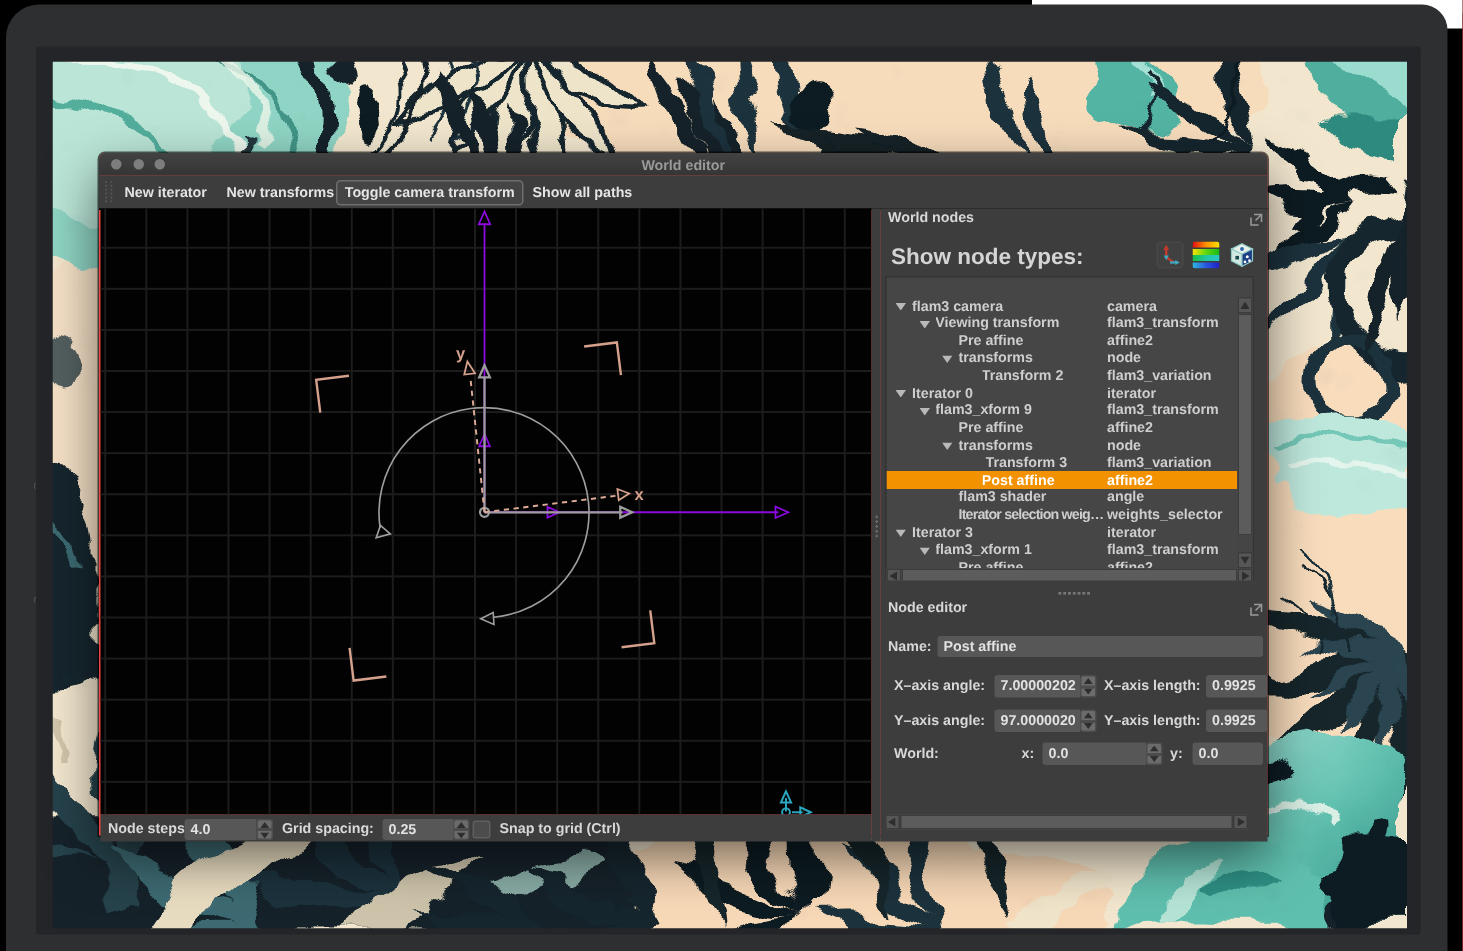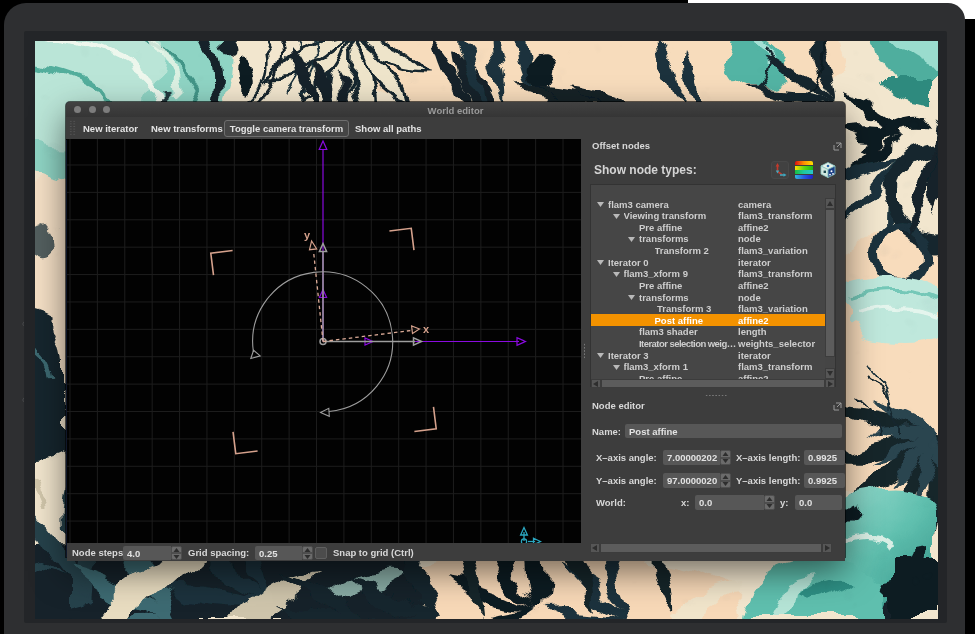--- a/index.html
+++ b/index.html
@@ -6,21 +6,21 @@
   body{width:975px;height:634px;background:#000;overflow:hidden;position:relative;
        font-family:"Liberation Sans",sans-serif;}
   .abs{position:absolute;}
   #white1{left:688px;top:0;width:287px;height:9px;background:#fff;}
   #white2{left:957px;top:0;width:18px;height:19px;background:#fff;}
   #bezel{left:4px;top:3px;width:961px;height:631px;background:#2e2f31;
          border-radius:22px 17px 0 0;}
   #frame{left:24px;top:31px;width:923px;height:592px;background:#232528;border-radius:2px;}
   #wall{left:35px;top:41px;width:903px;height:578px;overflow:hidden;}
   
-  #win{left:66px;top:102px;width:779px;height:455px;background:#0f172a;
+  #win{left:66px;top:102px;width:779px;height:455px;background:#ef4444;
        border-radius:4px 4px 0 0;box-shadow:0 14px 34px rgba(0,0,0,0.55), 0 0 0 1px rgba(0,0,0,0.6);
        font-weight:bold;color:#cfcfcf;}
   #titlebar{left:0;top:0;width:779px;height:15px;border-radius:4px 4px 0 0;
       background:linear-gradient(#424242,#353535);}
   .tl{top:4px;width:7px;height:7px;border-radius:50%;background:#7d7d7d;}
   #title{width:779px;top:3px;text-align:center;font-size:9.5px;color:#9a9a9a;}
   #toolbar{left:0;top:15px;width:779px;height:22px;background:#3d3d3d;
       border-bottom:1px solid #000000;font-size:9.5px;color:#e4e4e4;}
   .tbtxt{top:6px;}
   #grip{left:3px;top:3px;width:7px;height:16px;
@@ -318,25 +318,25 @@
         <path d="M473.5 402.5 L466.5 399.2 L466.5 405.8 Z"></path>
         <circle cx="457" cy="402.5" r="2.6"></circle>
       </g>
     </g>
   </svg>
   </div>
   <div class="abs" id="splitter">
     <div class="abs" style="left:1.5px;top:204px;width:3px;height:16px;background-image:radial-gradient(#787878 35%,transparent 40%);background-size:3px 3.2px"></div>
   </div>
   <div class="abs" id="rpanel">
-    <div class="abs" style="left:5px;top:1px;font-size:9.5px;color:#d8d8d8">Offset nodes</div>
+    <div class="abs" style="left:5px;top:1px;font-size:9.5px;color:#d8d8d8">World nodes</div>
     <svg class="abs" style="left:246px;top:3px" width="9" height="9" viewBox="0 0 9 9">
       <path d="M1 3 L1 8 L6 8 M3 1 L8 1 L8 6 M8 1 L4 5" stroke="#9a9a9a" fill="none" stroke-width="1"></path>
     </svg>
-    <div class="abs" style="left:7px;top:24px;font-size:12px;color:#d4d4d4">Show node types:</div>
+    <div class="abs" style="left:7px;top:24px;font-size:15px;color:#d4d4d4">Show node types:</div>
 
     <div class="abs" style="left:184px;top:22px;width:18px;height:18px;border:1px solid #484848;border-radius:3px;background:#414141;box-sizing:border-box">
       <svg width="16" height="16" viewBox="0 0 16 16">
         <path d="M5.5 3.5 L5.5 9.5 L10.5 13" stroke="#c23a2c" stroke-width="1.6" fill="none"></path>
         <path d="M5.5 1 L3.6 4.6 L7.4 4.6 Z" fill="#c23a2c"></path>
         <path d="M5.5 11.5 L3.8 8.4 L7.2 8.4 Z" fill="#3fa9c0"></path>
         <path d="M8 13 L12 13" stroke="#3fa9c0" stroke-width="1.5"></path>
         <path d="M14.5 13 L11.5 11.3 L11.5 14.7 Z" fill="#3fa9c0"></path>
       </svg>
     </div>
@@ -396,21 +396,21 @@
             <path d="M0 0 L7 0 L3.5 5 Z" fill="#b9b9b9"></path>
           </svg>
           <div class="abs" style="left:48.0px;top:93.5px;width:95.0px;overflow:hidden;white-space:nowrap;color:#cecece">transforms</div>
           <div class="abs" style="left:147px;top:93.5px;color:#cecece">node</div>
       <div class="abs" style="left:66px;top:105.1px;width:79.5px;overflow:hidden;white-space:nowrap;color:#cecece">Transform 3</div>
           <div class="abs" style="left:147px;top:105.1px;color:#cecece">flam3_variation</div>
       <div class="abs" style="left:0;top:116.2px;width:234px;height:12px;background:#f39200"></div>
           <div class="abs" style="left:63.5px;top:116.7px;width:79.5px;overflow:hidden;white-space:nowrap;color:#ffffff">Post affine</div>
           <div class="abs" style="left:147px;top:116.7px;color:#ffffff">affine2</div>
       <div class="abs" style="left:48.0px;top:128.3px;width:95.0px;overflow:hidden;white-space:nowrap;color:#cecece">flam3 shader</div>
-          <div class="abs" style="left:147px;top:128.3px;color:#cecece">length</div>
+          <div class="abs" style="left:147px;top:128.3px;color:#cecece">angle</div>
       <div class="abs" style="left:48.0px;top:139.9px;width:97px;overflow:hidden;white-space:nowrap;letter-spacing:-0.55px;color:#cecece">Iterator selection weig…</div>
           <div class="abs" style="left:147px;top:139.9px;color:#cecece">weights_selector</div>
       <svg class="abs" style="left:6.0px;top:155.1px" width="7" height="5">
             <path d="M0 0 L7 0 L3.5 5 Z" fill="#b9b9b9"></path>
           </svg>
           <div class="abs" style="left:17.0px;top:151.6px;width:126.0px;overflow:hidden;white-space:nowrap;color:#cecece">Iterator 3</div>
           <div class="abs" style="left:147px;top:151.6px;color:#cecece">iterator</div>
       <svg class="abs" style="left:21.5px;top:166.7px" width="7" height="5">
             <path d="M0 0 L7 0 L3.5 5 Z" fill="#b9b9b9"></path>
           </svg>

